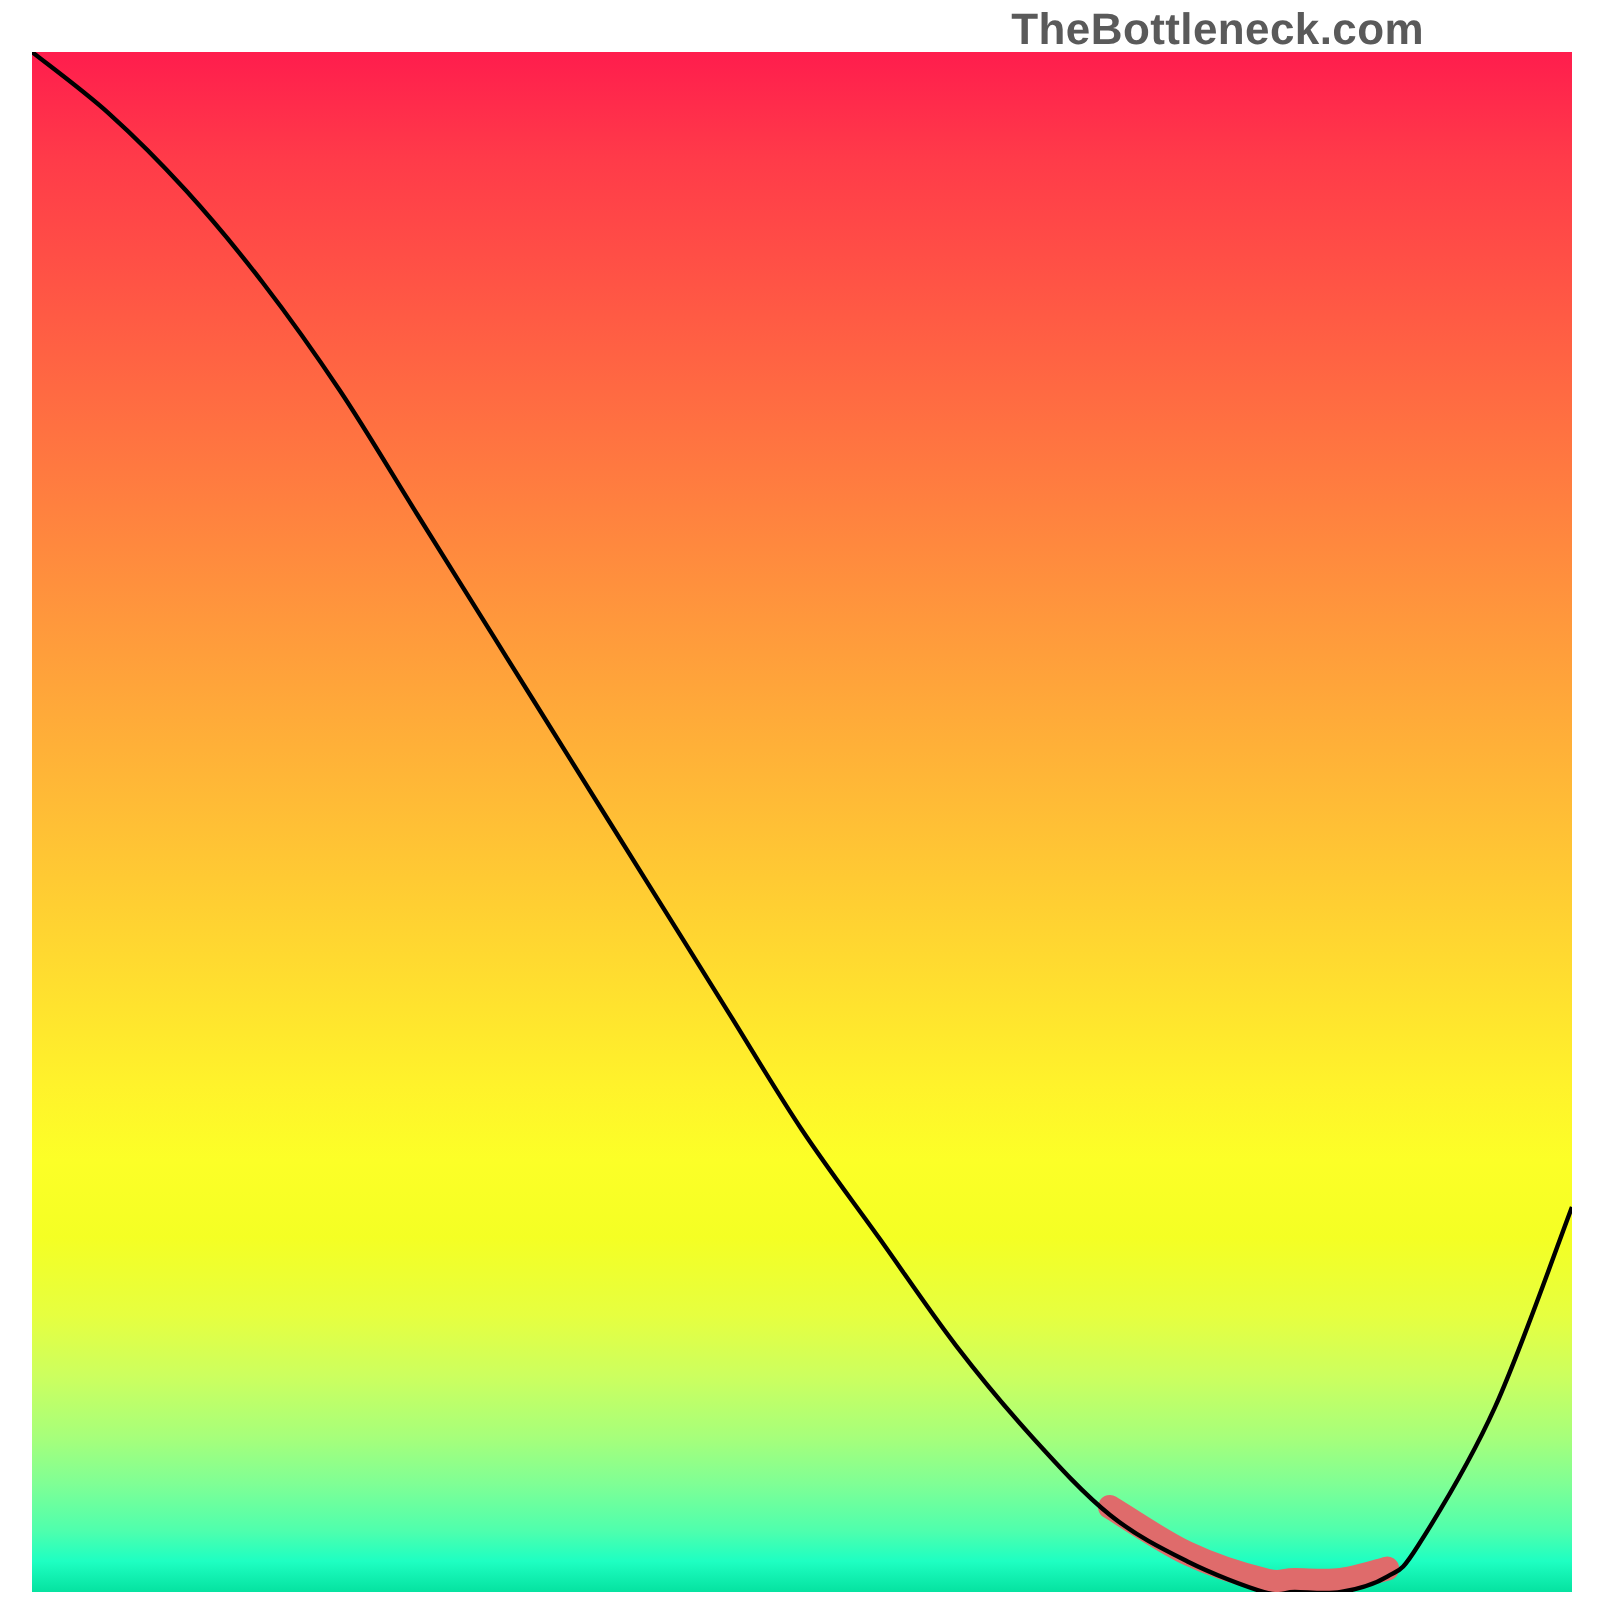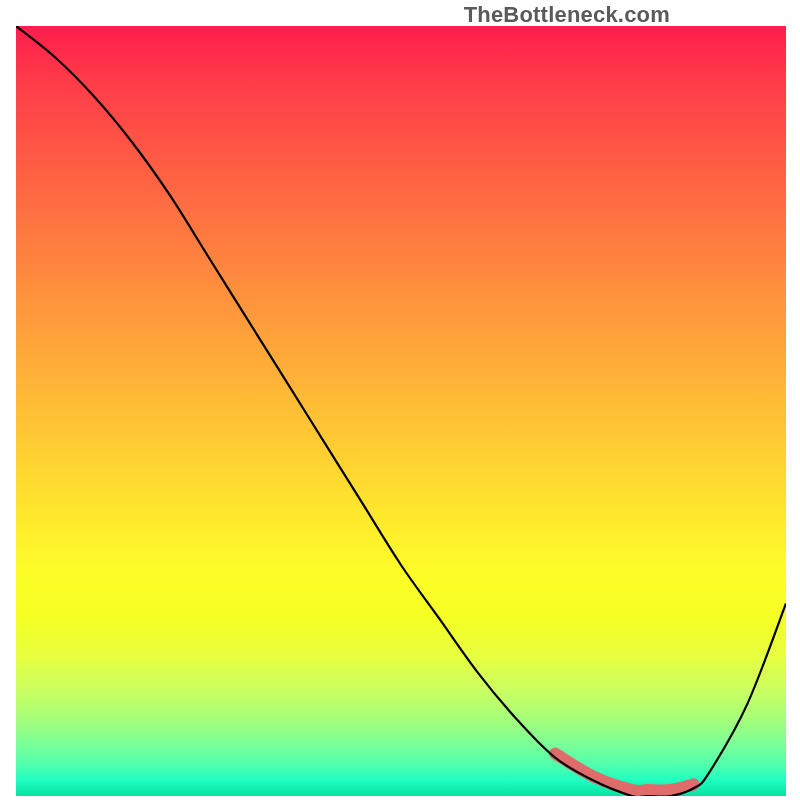--- a/index.html
+++ b/index.html
@@ -8,20 +8,21 @@
     width: 800px;
     height: 800px;
     background: #ffffff;
     font-family: Arial, Helvetica, sans-serif;
     overflow: hidden;
   }
   .chart-wrap {
     position: relative;
     width: 680px;
     height: 800px;
+    padding-left: 42px;
   }
   .attribution {
     position: absolute;
     top: 2px;
     right: 10px;
     font-size: 22px;
     font-weight: 600;
     color: #5a5a5a;
     letter-spacing: 0.2px;
     z-index: 10;

